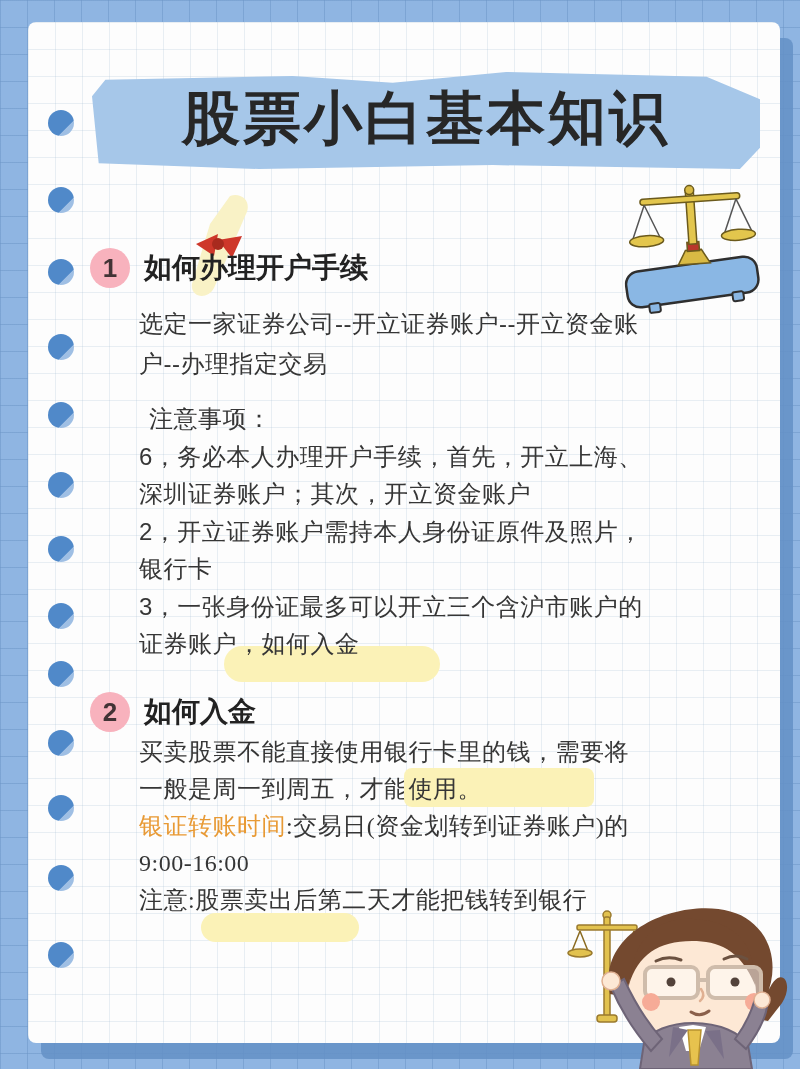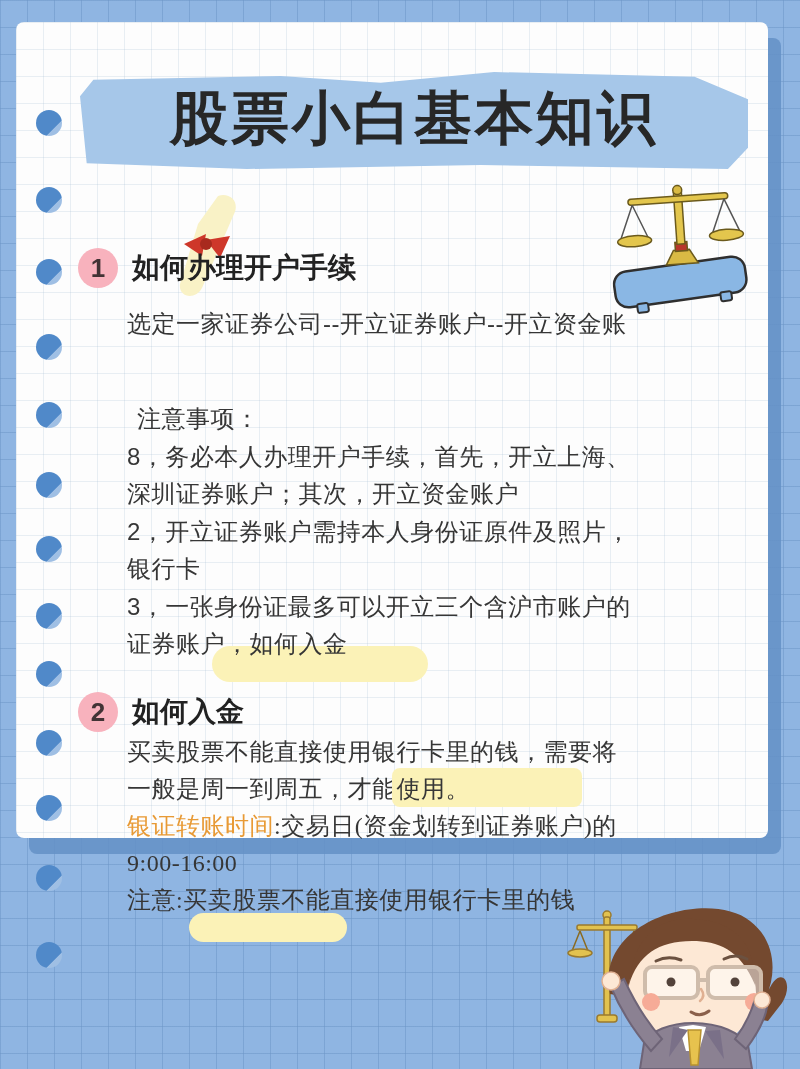--- a/index.html
+++ b/index.html
@@ -7,21 +7,21 @@
   body {
     font-family:"Liberation Sans", sans-serif;
     position:relative;
     background-color:#8fb5e2;
     background-image:
       linear-gradient(rgba(110,150,200,.55) 1.5px, transparent 1.5px),
       linear-gradient(90deg, rgba(110,150,200,.55) 1.5px, transparent 1.5px);
     background-size:27px 27px;
   }
   .card {
-    position:absolute; left:16px; top:22px; width:752px; height:816px;
+    position:absolute; left:28px; top:22px; width:752px; height:1021px;
     background-color:#fdfdfd;
     background-image:
       linear-gradient(rgba(150,180,205,.20) 1px, transparent 1px),
       linear-gradient(90deg, rgba(150,180,205,.20) 1px, transparent 1px);
     background-size:27px 27px;
     border-radius:8px;
     box-shadow:13px 16px 0 rgba(100,145,198,.85);
     z-index:1;
   }
   .dot {
@@ -112,45 +112,46 @@
     </g>
   </svg>
 
   <div class="sec-row" style="top:226px">
     <div class="badge">1</div>
     <div class="sec-heading">如何办理开户手续</div>
   </div>
 
   <div class="textblock para1" style="top:282px">
     <div class="line">选定一家证券公司--开立证券账户--开立资金账</div>
+    <div class="line">户--办理指定交易</div>
   </div>
 
   <div class="textblock notes" style="top:378px">
     <div class="line indent">注意事项：</div>
-    <div class="line">8，务必本人办理开户手续，首先，开立上海、</div>
+    <div class="line">6，务必本人办理开户手续，首先，开立上海、</div>
     <div class="line">深圳证券账户；其次，开立资金账户</div>
     <div class="line">2，开立证券账户需持本人身份证原件及照片，</div>
     <div class="line">银行卡</div>
     <div class="line">3，一张身份证最多可以开立三个含沪市账户的</div>
     <div class="line">证券账户，如何入金</div>
   </div>
 
   <div class="blob" style="left:196px; top:624px; width:216px; height:36px;"></div>
 
   <div class="sec-row" style="top:670px">
     <div class="badge">2</div>
     <div class="sec-heading">如何入金</div>
   </div>
 
   <div class="textblock para2" style="top:712px">
     <div class="line">买卖股票不能直接使用银行卡里的钱，需要将</div>
     <div class="line"><span>一般是周一到周五，才能</span><span class="hl">使用。</span></div>
     <div class="line"><span class="orange">银证转账时间</span><span>:交易日(资金划转到证券账户)的</span></div>
     <div class="line">9:00-16:00</div>
-    <div class="line">注意:买卖股票不能直接使用银行卡里的钱</div>
+    <div class="line">注意:股票卖出后第二天才能把钱转到银行</div>
   </div>
 
   <div class="blob" style="left:173px; top:891px; width:158px; height:29px; border-radius:15px;"></div>
 
 </div>
 
 <svg class="mascot" viewBox="0 0 250 180">
 
   <g fill="#e2c24f" stroke="#9a7a2e" stroke-width="1.5">
     <circle cx="57" cy="26" r="4"></circle>

